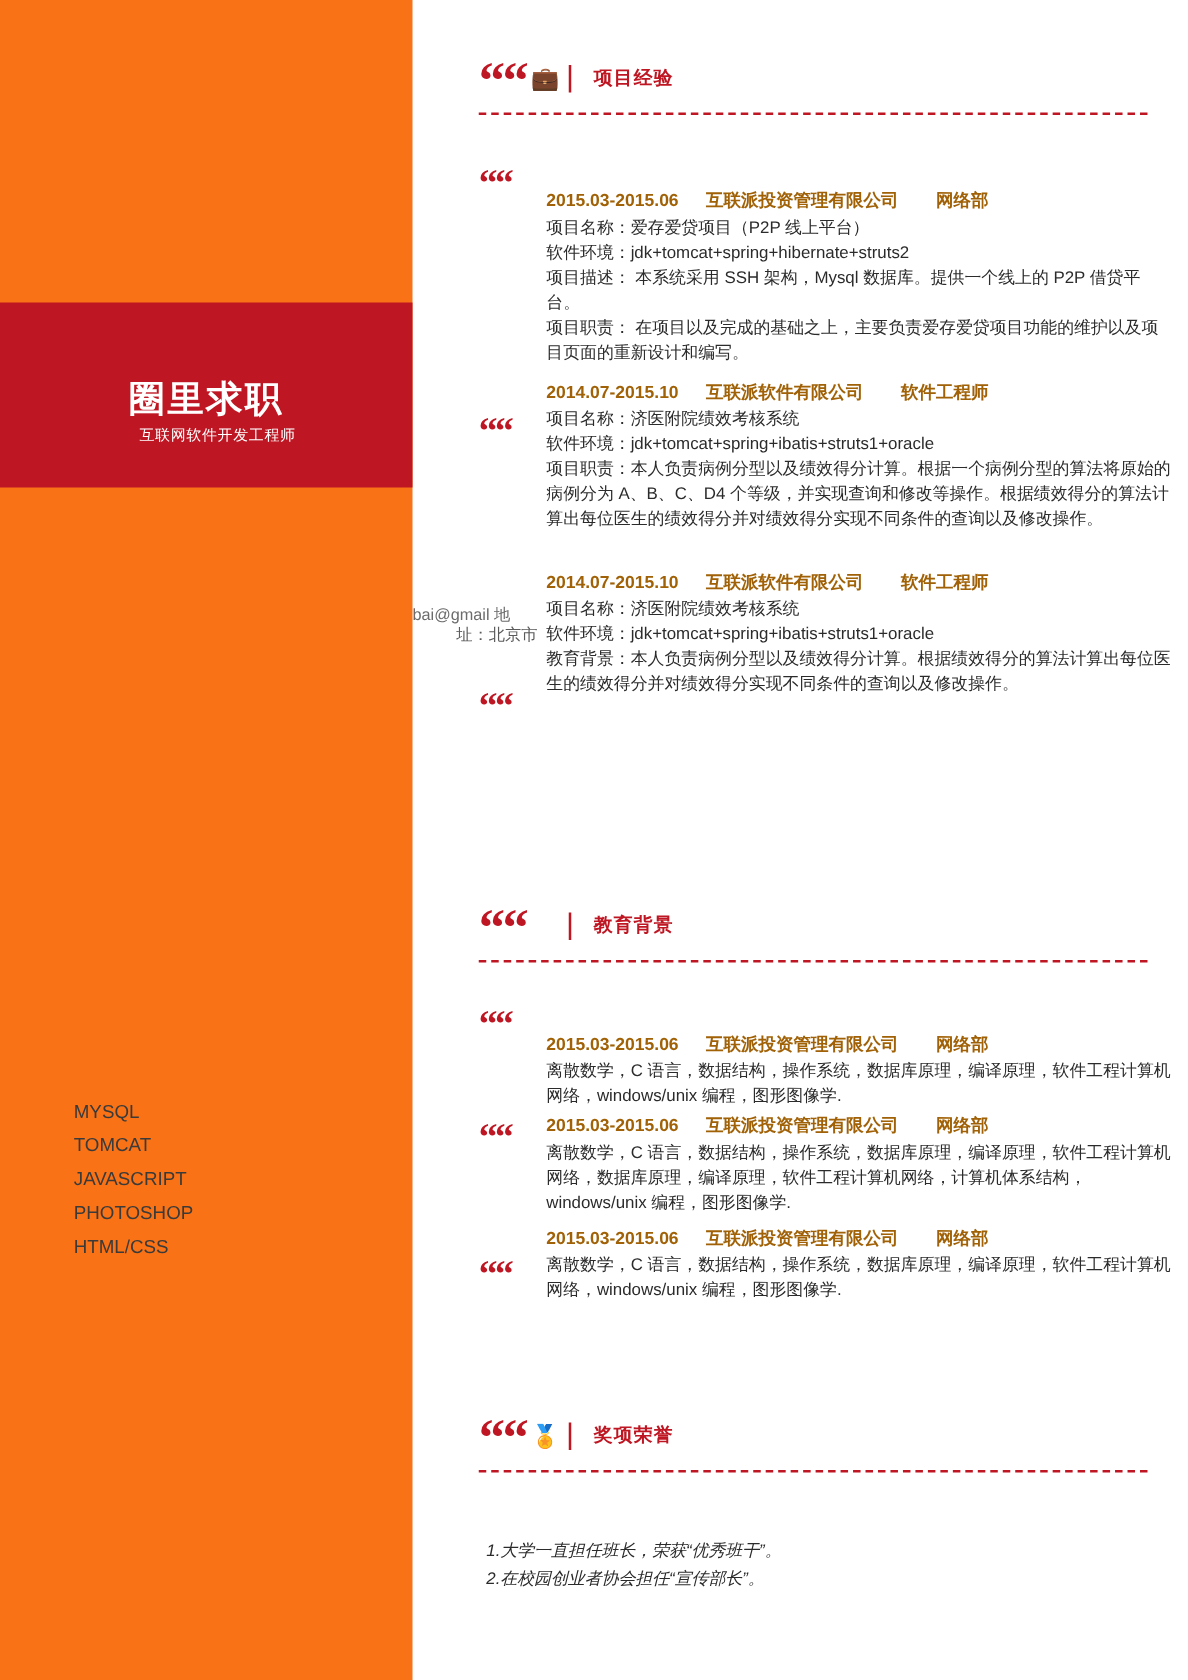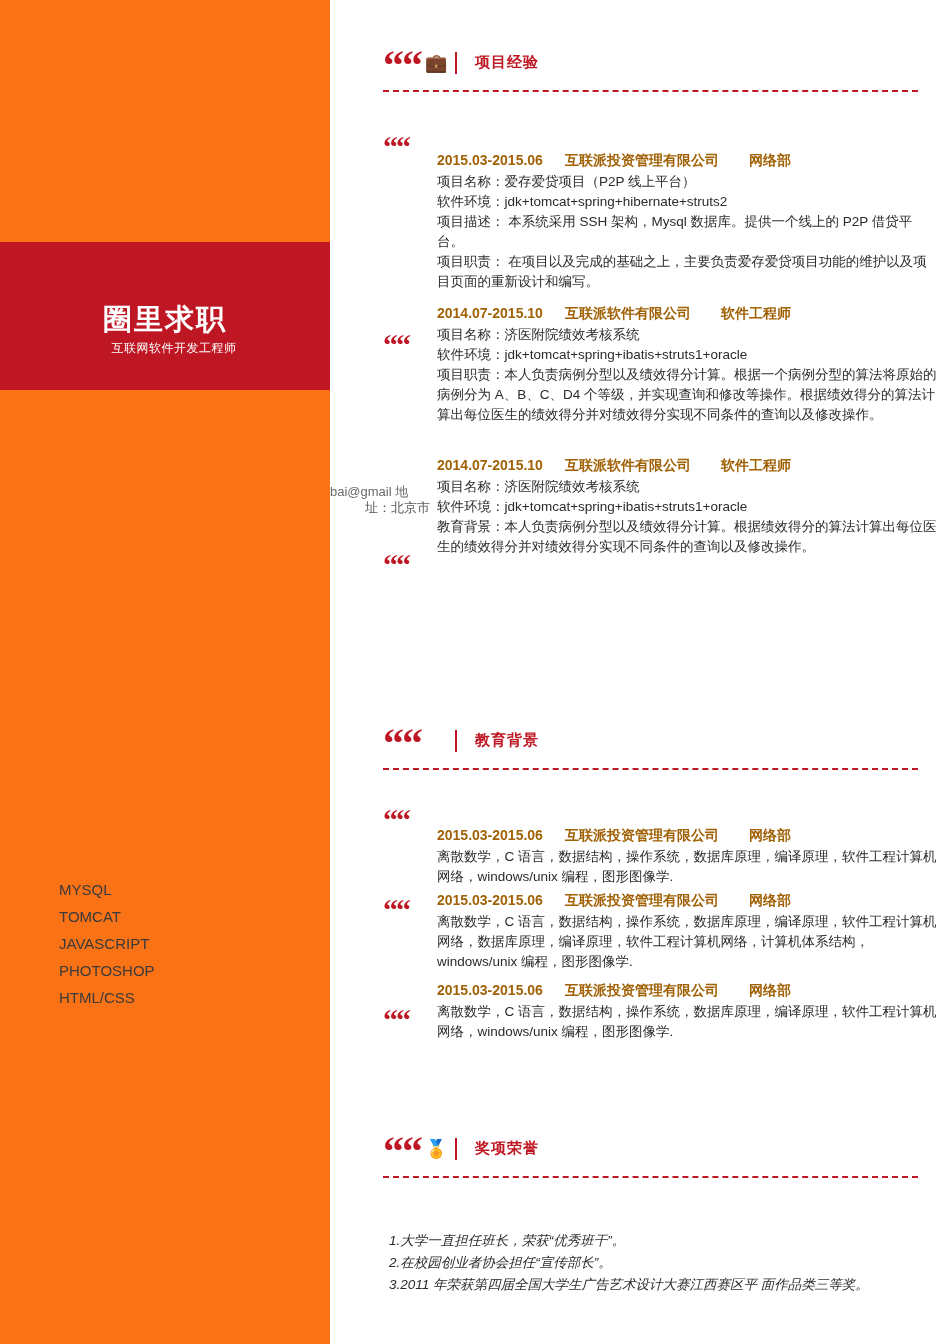--- a/index.html
+++ b/index.html
@@ -260,17 +260,16 @@
       <span class="quote-big">““</span>
       <span class="head-icon">🏅</span>
       <span class="head-bar"></span>
       <span class="head-title">奖项荣誉</span>
       <span class="head-rule"></span>
     </div>
 
     <div class="awards" style="top:1230px;font-style:italic;">
       <p>1.大学一直担任班长，荣获“优秀班干”。</p>
       <p>2.在校园创业者协会担任“宣传部长”。</p>
-      <p>3.2011 年荣获第四届全国大学生广告艺术设计大赛江西赛区平 面作品类三等奖。</p>
     </div>
 
   </div>
 </div>
 
 </body></html>

